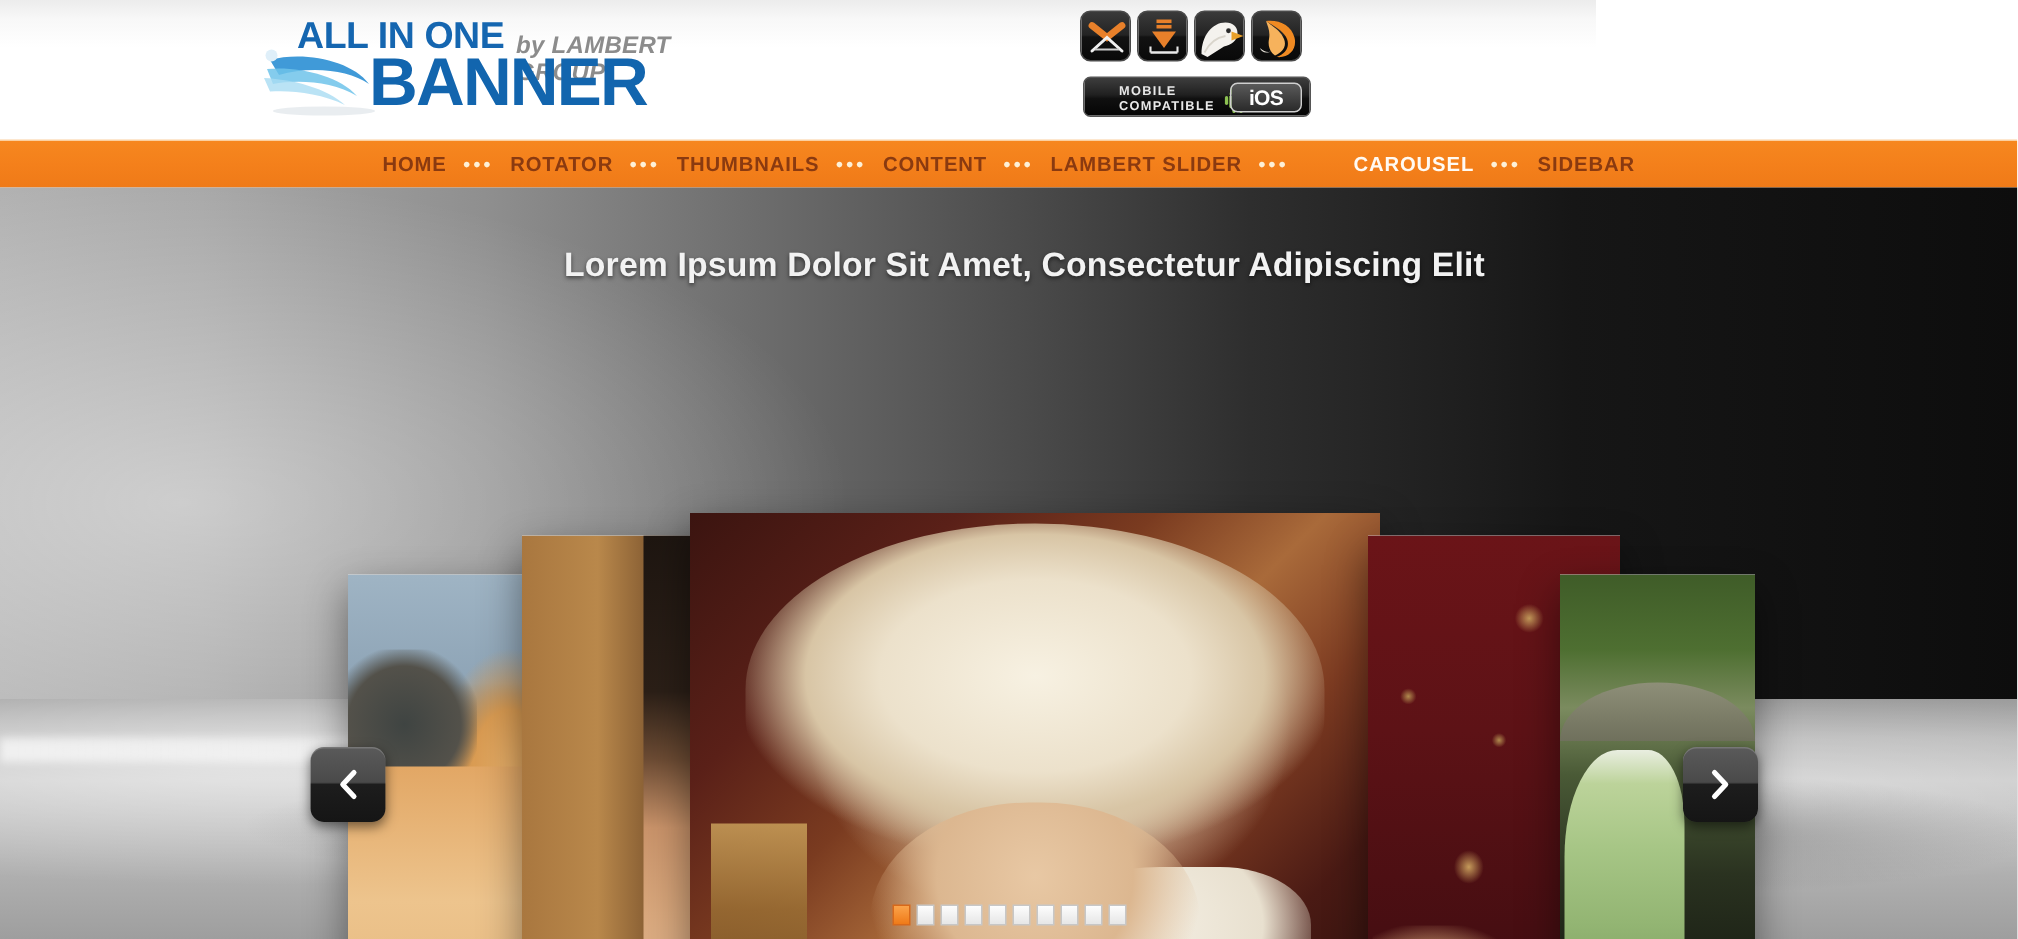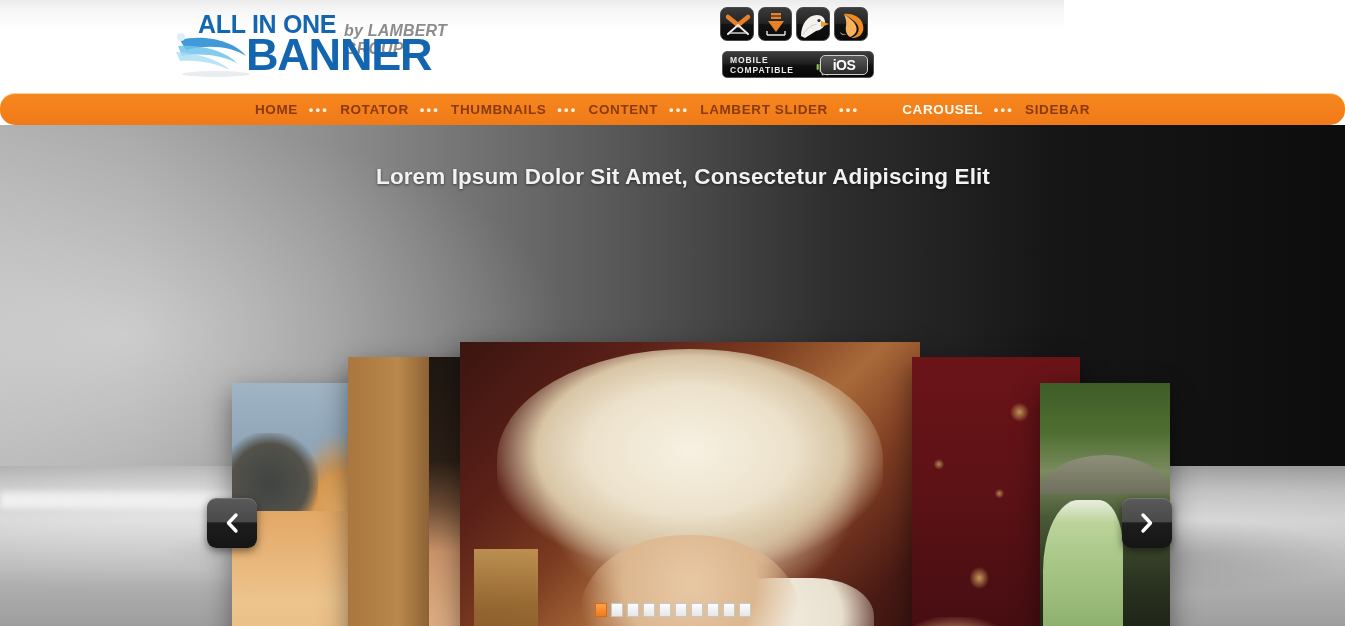--- a/index.html
+++ b/index.html
@@ -50,41 +50,41 @@
   .bicon svg { position:absolute; left:0; top:0; }
   .mobile-badge {
     position: absolute; left: 2px; top: 44px; width: 152px; height: 27px;
     border-radius: 5px;
     background: linear-gradient(to bottom, #3d3d3d 0%, #202020 45%, #101010 55%, #050505 100%);
     border: 1px solid #555; display: flex; align-items: center;
   }
   .mobile-text {
     color: #e8e8e8; font-size: 8.5px; font-weight: bold;
     line-height: 10px; letter-spacing: 0.9px;
-    margin-left: 7px; white-space: pre-line;
+    margin-left: 23px; white-space: pre-line;
     font-family: "Liberation Sans", sans-serif;
   }
   .android-glyph { position: absolute; left: 92px; top: 4px; }
   .ios-badge {
     position:absolute; right: 5px; top: 3px;
     width: 48px; height: 20px; border-radius: 5px;
     background: linear-gradient(to bottom,#5a5a5a,#2a2a2a);
     border: 1.5px solid #cfcfcf;
     color: #fff; font-size: 14px; font-weight: bold;
     display:flex; align-items:center; justify-content:center;
     letter-spacing:-0.5px;
     text-align:center;
   }
 
   
   .navbar {
     position: absolute; left: 0; top: 93px; width: 1345px; height: 32px;
     background: linear-gradient(to bottom, #f6871f 0%, #f4801b 50%, #ef7a18 100%);
     border-top: 1px solid #fbd0a0;
-    display: flex; align-items: center; justify-content: center; border-radius: 15px;
+    display: flex; align-items: center; justify-content: center;
   }
   .nav-inner { display: flex; align-items: center; }
   .nav-item {
     color: #8a3a10; font-size: 13.5px; font-weight: bold;
     letter-spacing: 0.6px; text-decoration: none;
     padding: 0 2px; cursor: pointer; white-space: nowrap;
   }
   .nav-item.active { color: #fffaf3; margin-left: 32px; }
   .nav-sep {
     color: #fdf0d8; font-size: 13px; font-weight: bold;

